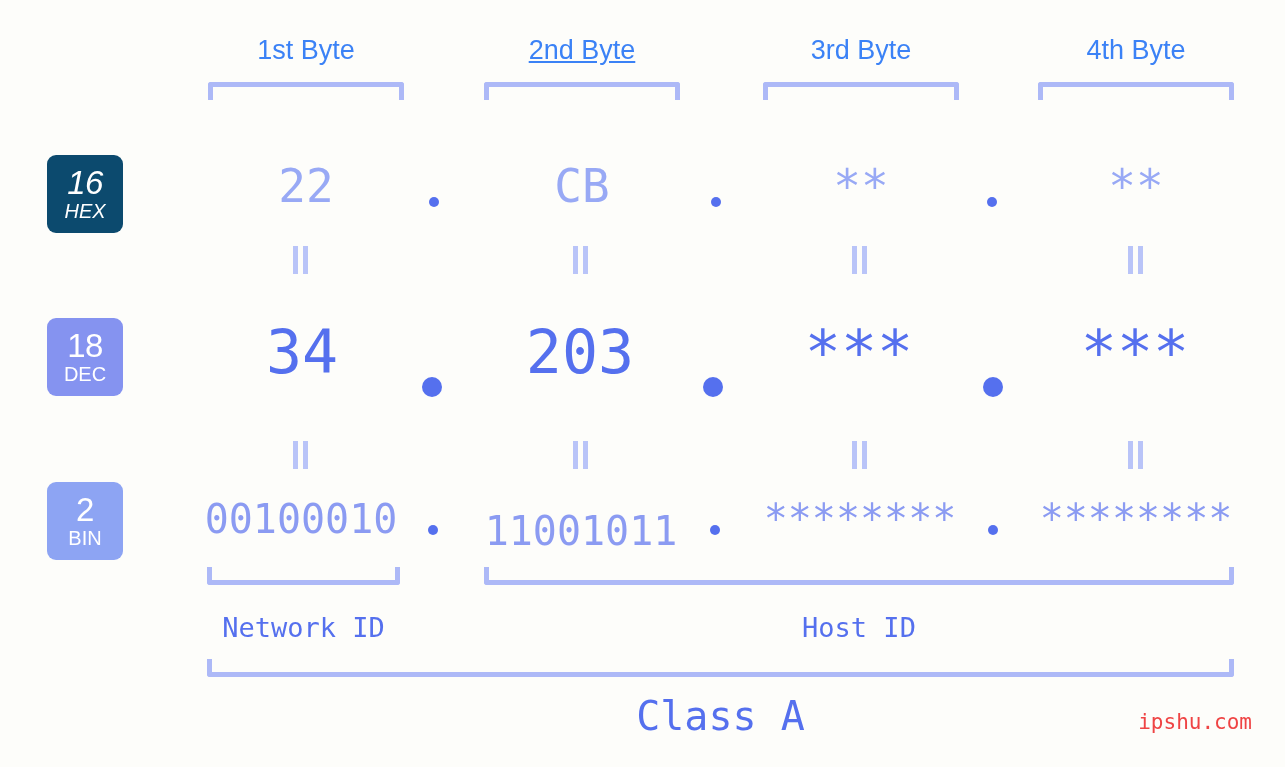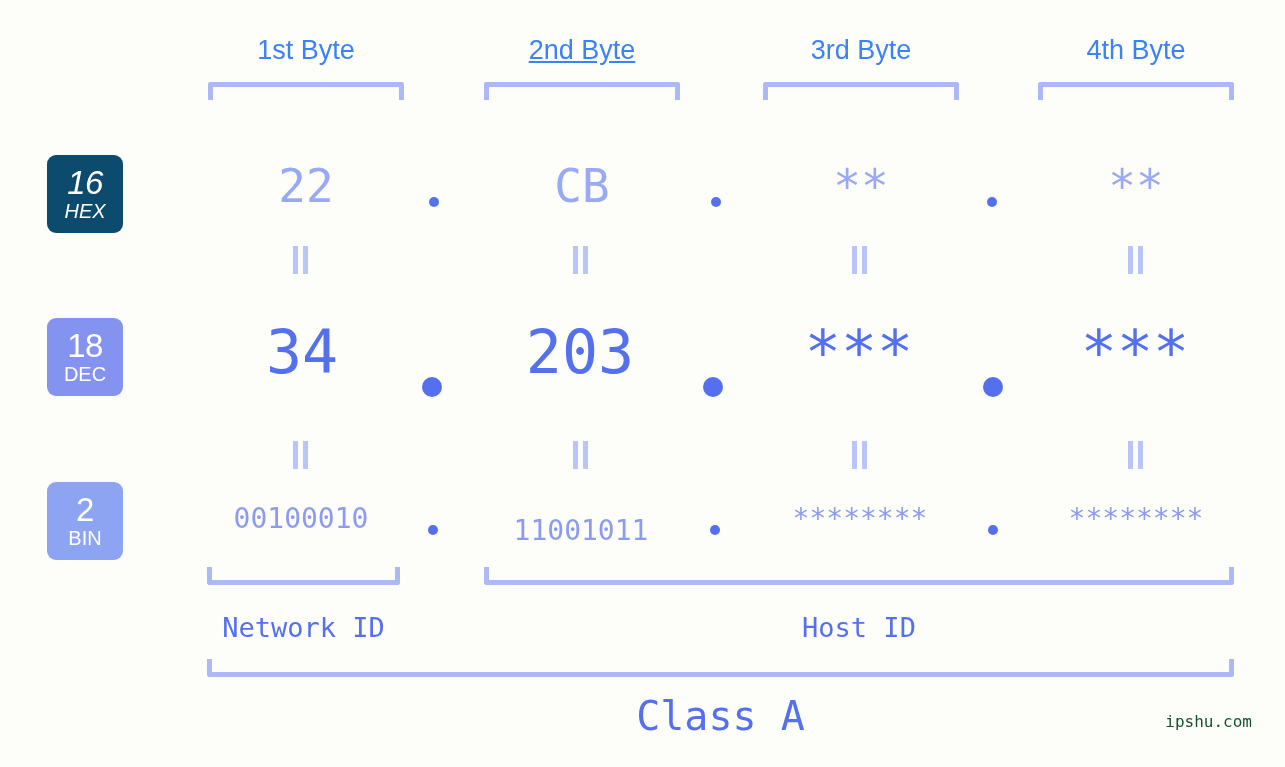--- a/index.html
+++ b/index.html
@@ -101,21 +101,21 @@
     color: #98a9f5;
     top: 160px;
   }
   .row-dec .cell {
     font-size: 60px;
     line-height: 100px;
     color: #5570ee;
     top: 302px;
   }
   .row-bin .cell {
-    font-size: 28px;
+    font-size: 40px;
     line-height: 44px;
     color: #8b9bf2;
     top: 497px;
   }
 
   
   .dot {
     position: absolute;
     background: #5570ee;
     border-radius: 50%;
@@ -161,23 +161,23 @@
     color: #5570ee;
     white-space: nowrap;
   }
 
   
   #watermark {
     position: absolute;
     right: 33px;
     top: 712px;
     font-family: "DejaVu Sans Mono", monospace;
-    font-size: 16px;
+    font-size: 21px;
     line-height: 20px;
-    color: #14532d;
+    color: #ef4444;
     letter-spacing: 0px;
   }
 </style>
 </head>
 <body>
 
 <div id="stage">
 
   <div class="byte-label" style="left:208px; width:196px;">1st Byte</div>
   <div class="byte-label" style="left:484px; width:196px;text-decoration:underline;">2nd Byte</div>

